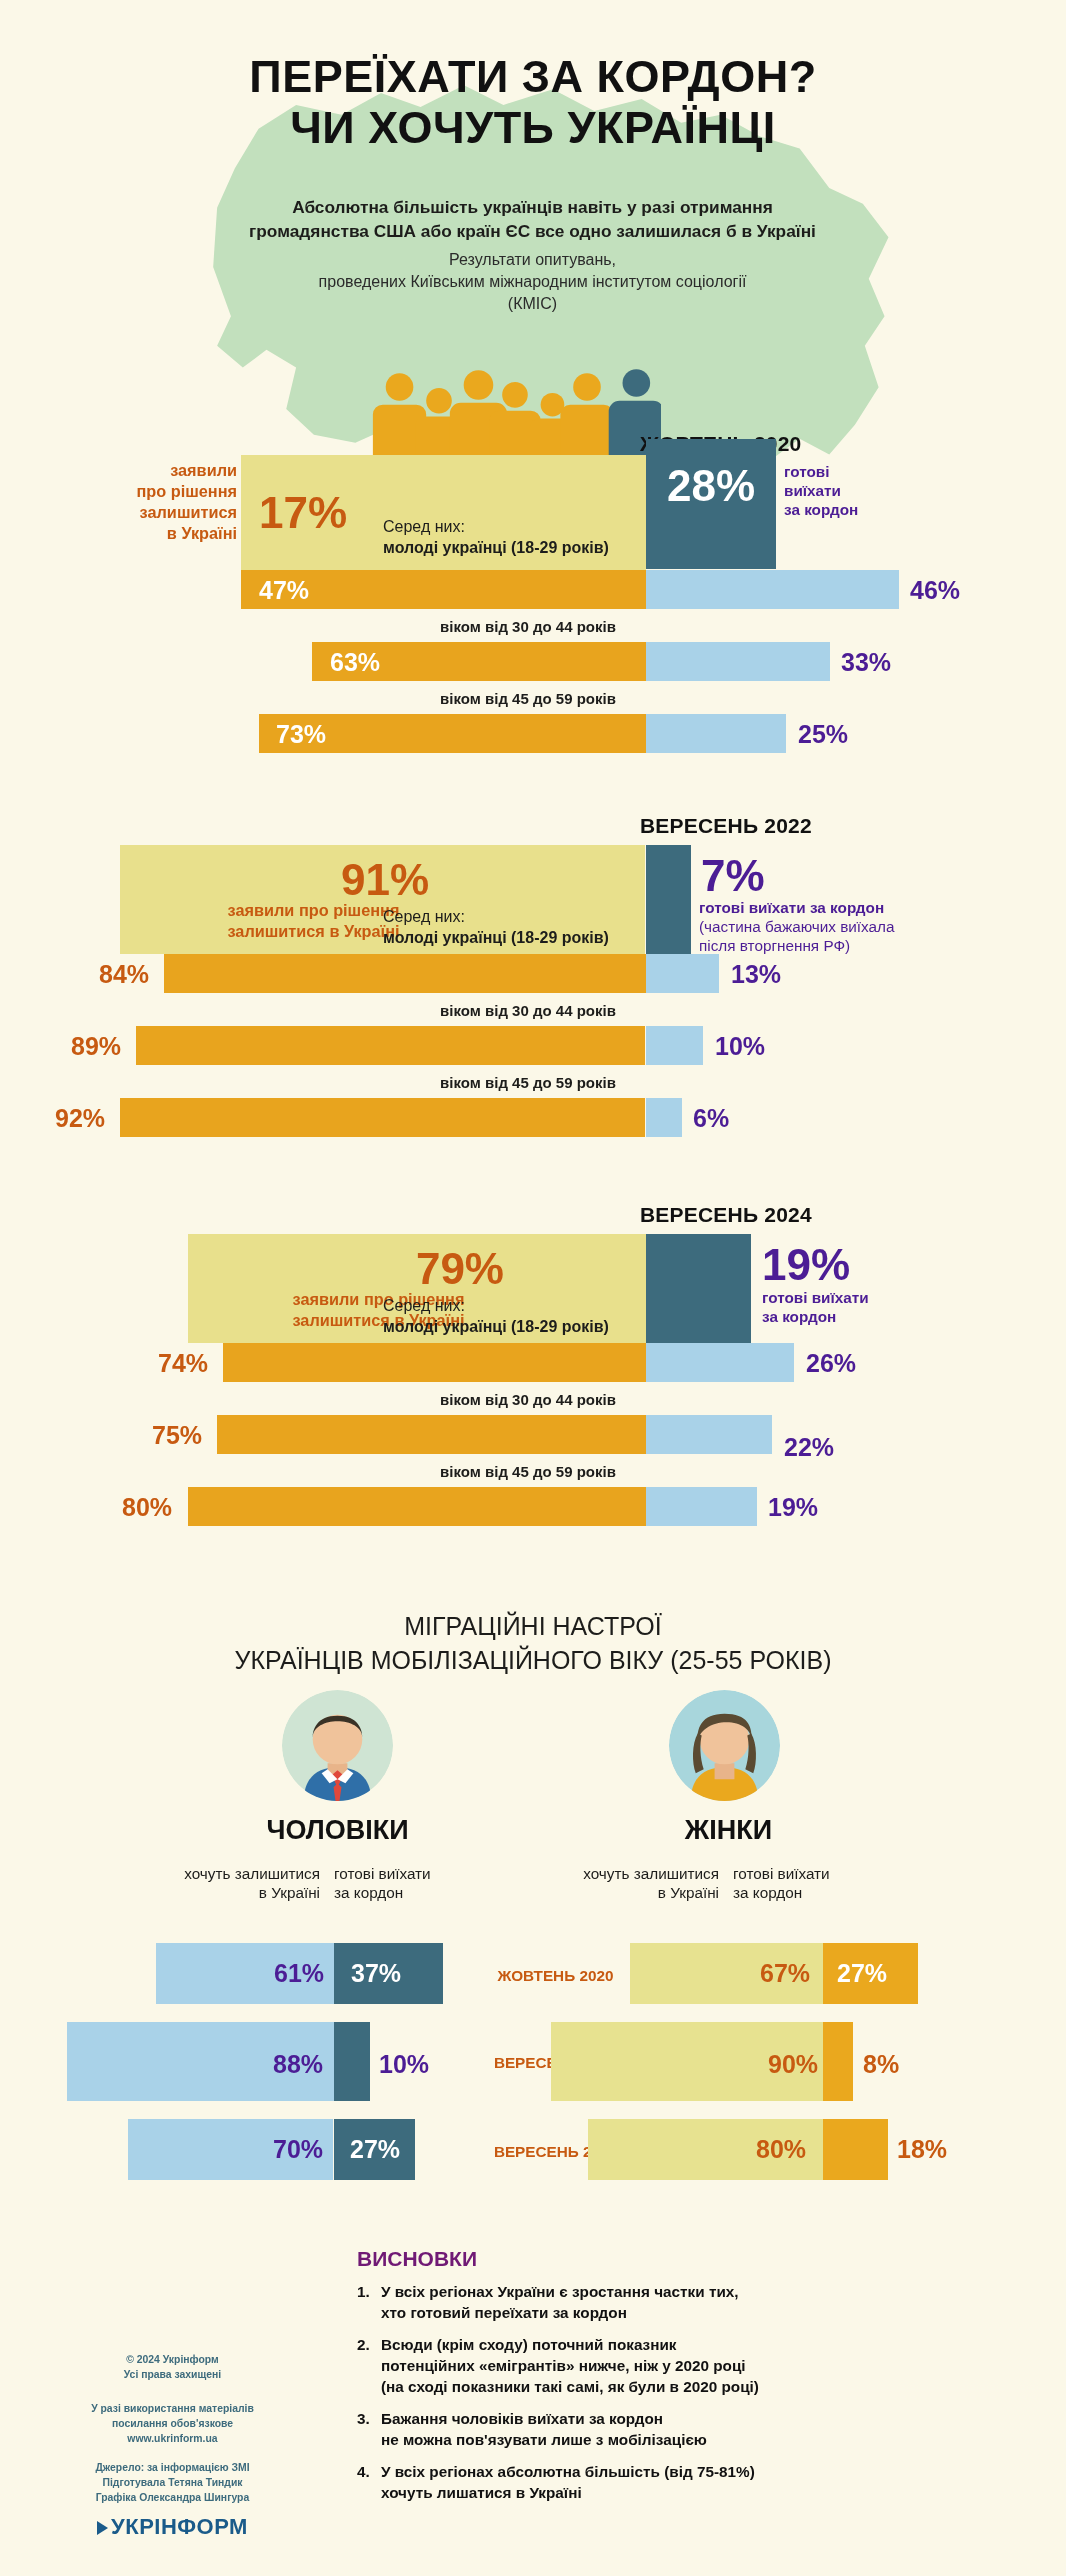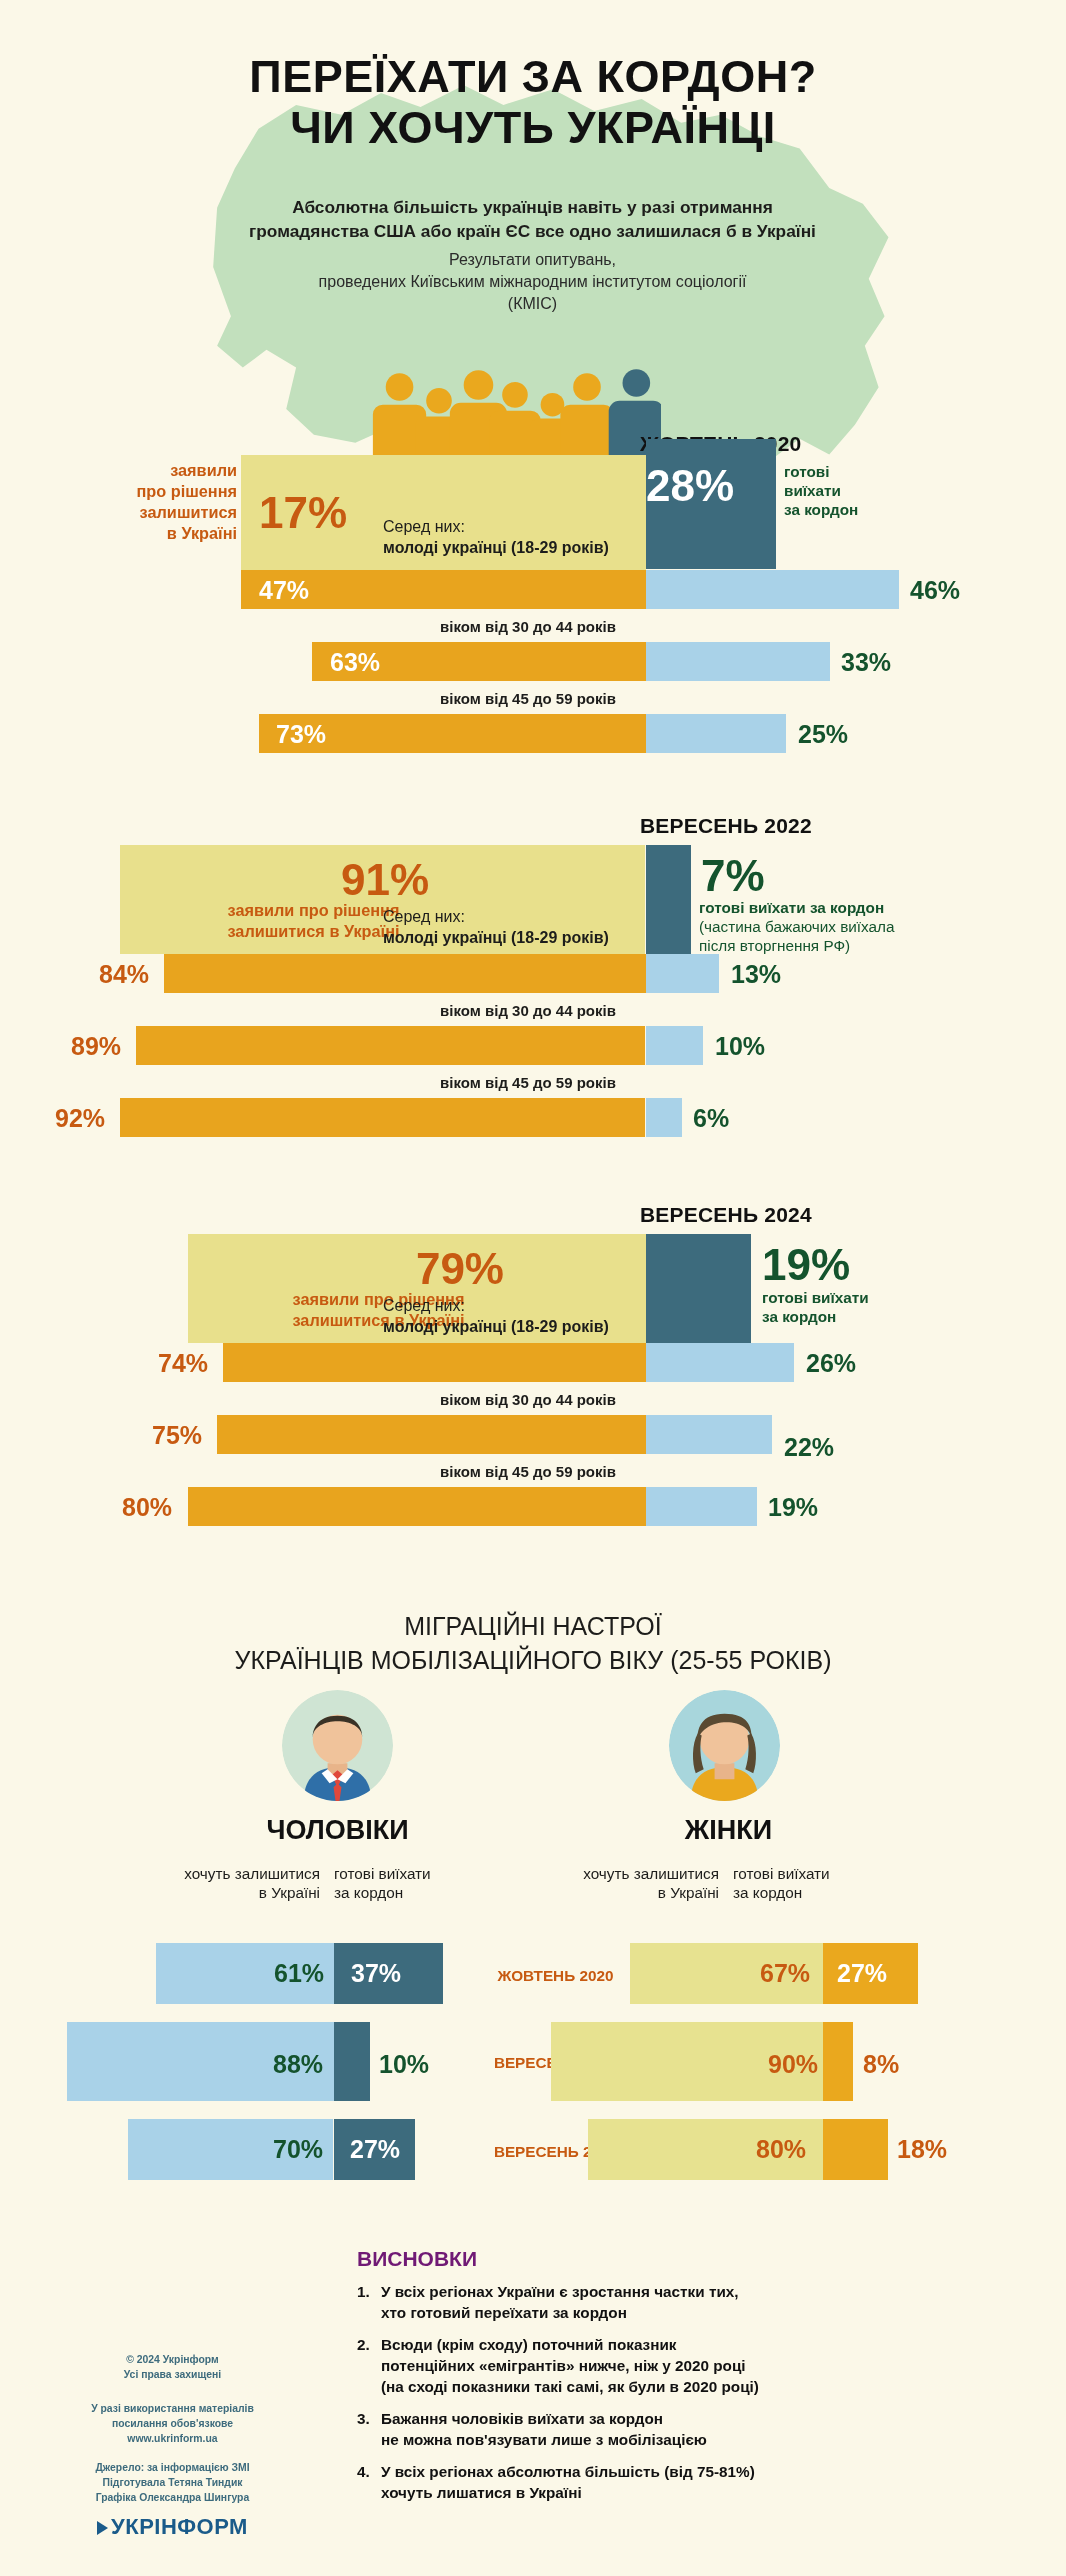--- a/index.html
+++ b/index.html
@@ -39,21 +39,21 @@
   
   :root{}
   .lightyellow{background:#e8e08c;}
   .darkyellow{background:#eaa81e;}
   .goldbar{background:#e8a41e;}
   .lightblue{background:#a9d2e8;}
   .darkblue{background:#3d6b7d;}
   .palelemon{background:#e7e290;}
 
   .orange-txt{color:#c75a11;}
-  .blue-txt{color:#14532d;}
+  .blue-txt{color:#4c1d95;}
   .white-txt{color:#ffffff;}
 
   
   .block{position:absolute;left:0;width:1066px;}
   .seclabel{
     position:absolute;font-weight:bold;font-size:21px;color:#111;
     letter-spacing:0.2px;
   }
 
   .pct-sm{font-size:25px;font-weight:bold;}
@@ -162,21 +162,21 @@
   <div class="block">
 
     <div class="seclabel" style="left:640px;top:432px;">ЖОВТЕНЬ 2020</div>
 
     <div style="position:absolute;left:241px;top:455px;width:405px;height:115px;" class="lightyellow"></div>
     <div style="position:absolute;left:241px;top:455px;width:158px;height:115px;display:flex;align-items:center;justify-content:flex-start;padding-left:18px;box-sizing:border-box;">
       <span class="pct-lg orange-txt">17%</span>
     </div>
 
     <div style="position:absolute;left:646px;top:439px;width:130px;height:130px;" class="darkblue"></div>
-    <div style="position:absolute;left:646px;top:439px;width:130px;height:94px;display:flex;align-items:center;justify-content:flex-start;">
+    <div style="position:absolute;left:646px;top:439px;width:130px;height:94px;display:flex;align-items:center;justify-content:center;">
       <span class="pct-lg white-txt">28%</span>
     </div>
     <div class="rightcap blue-txt" style="left:784px;top:462px;width:118px;">
       <div>готові</div>
       <div>виїхати</div>
       <div>за кордон</div>
     </div>
 
     <div class="sidecap" style="left:89px;top:460px;width:148px;">
       <div>заявили</div>

